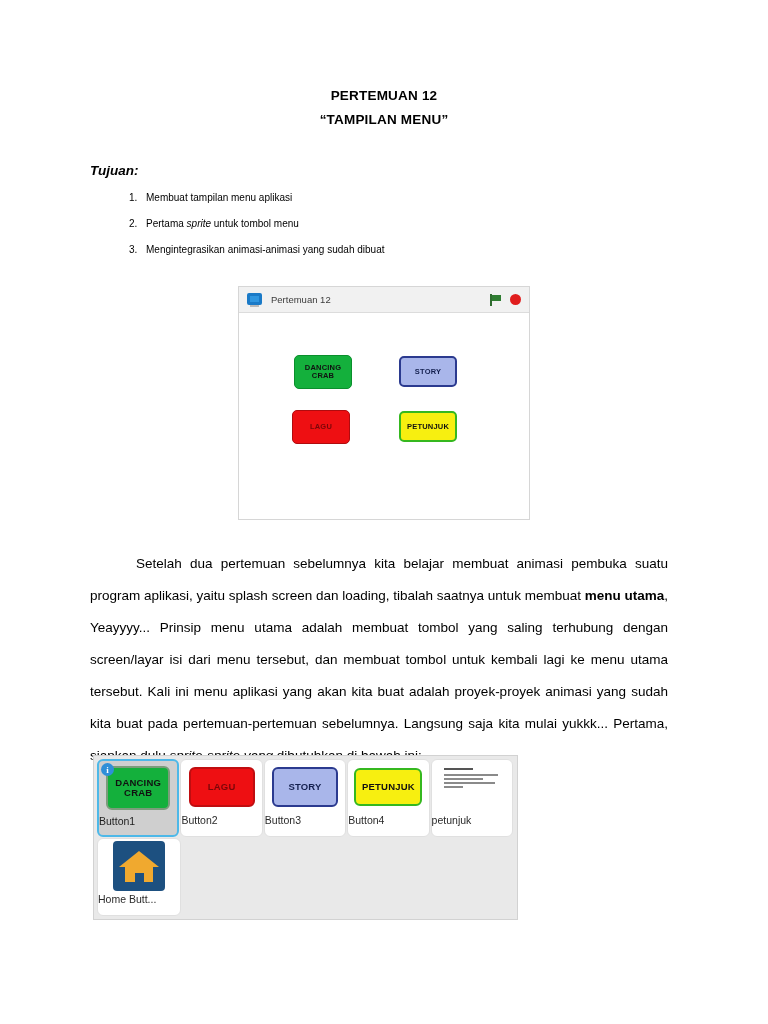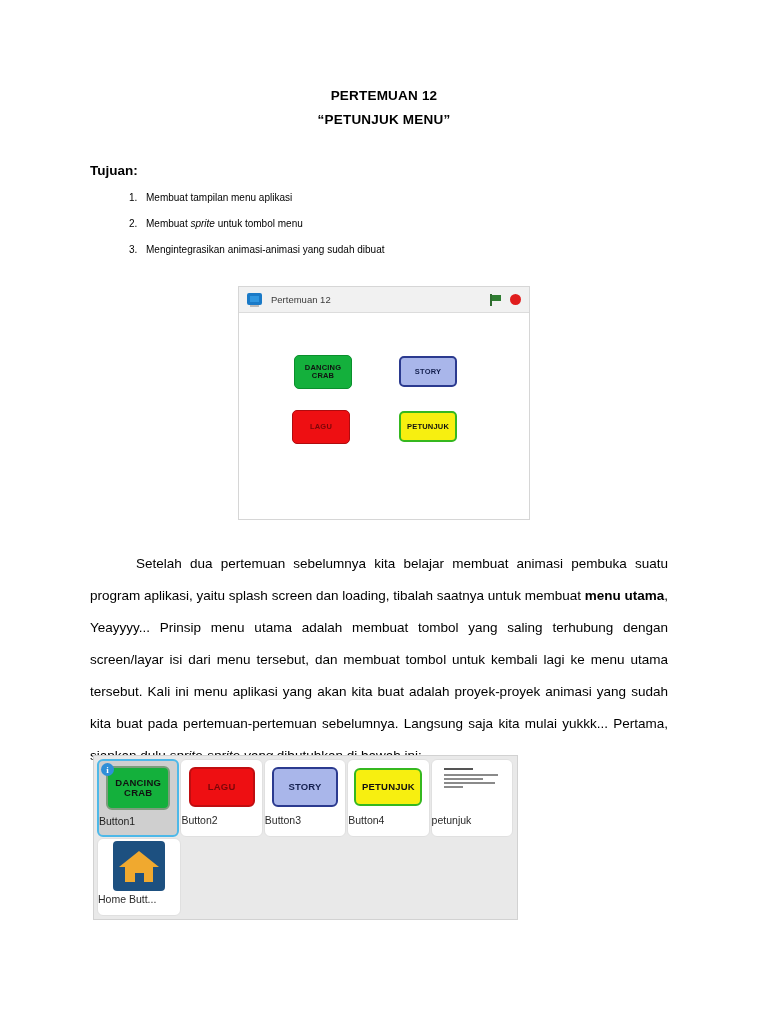--- a/index.html
+++ b/index.html
@@ -16,21 +16,21 @@
   
   .doc-title{
     text-align:center;font-weight:bold;font-size:13.5px;
     letter-spacing:.2px;
   }
   .title1{position:absolute;left:0;top:88px;width:768px;}
   .title2{position:absolute;left:0;top:112px;width:768px;}
 
   .tujuan-label{
     position:absolute;left:90px;top:163px;
-    font-weight:bold;font-size:13.5px;
+    font-weight:bold;font-size:13.5px;font-style:italic;
   }
   ol.tujuan-list{
     position:absolute;left:112px;top:185px;width:560px;
     margin:0;padding-left:28px;font-size:10px;
     line-height:26px;
   }
   ol.tujuan-list li{padding-left:6px;}
   .it{font-style:italic;}
   .bd{font-weight:bold;}
 
@@ -166,29 +166,29 @@
     position:absolute;left:22px;top:32px;width:9px;height:9px;background:#1d5080;
   }
   .row2{margin-top:1px;}
 </style>
 </head>
 <body>
 
 <div class="page">
 
   <div class="doc-title title1">PERTEMUAN 12</div>
-  <div class="doc-title title2">“PETUNJUK MENU”</div>
+  <div class="doc-title title2">“TAMPILAN MENU”</div>
 
   <div class="tujuan-label">Tujuan:</div>
   <ol class="tujuan-list">
     <li>
       <span>Membuat tampilan menu aplikasi</span>
     </li>
     <li>
-      <span>Membuat </span><span class="it">sprite</span><span> untuk tombol menu</span>
+      <span>Pertama </span><span class="it">sprite</span><span> untuk tombol menu</span>
     </li>
     <li>
       <span>Mengintegrasikan animasi-animasi yang sudah dibuat</span>
     </li>
   </ol>
 
   <div class="stage-fig">
     <div class="stage-header">
       <div class="pres-icon">
         <div class="frame"></div>

